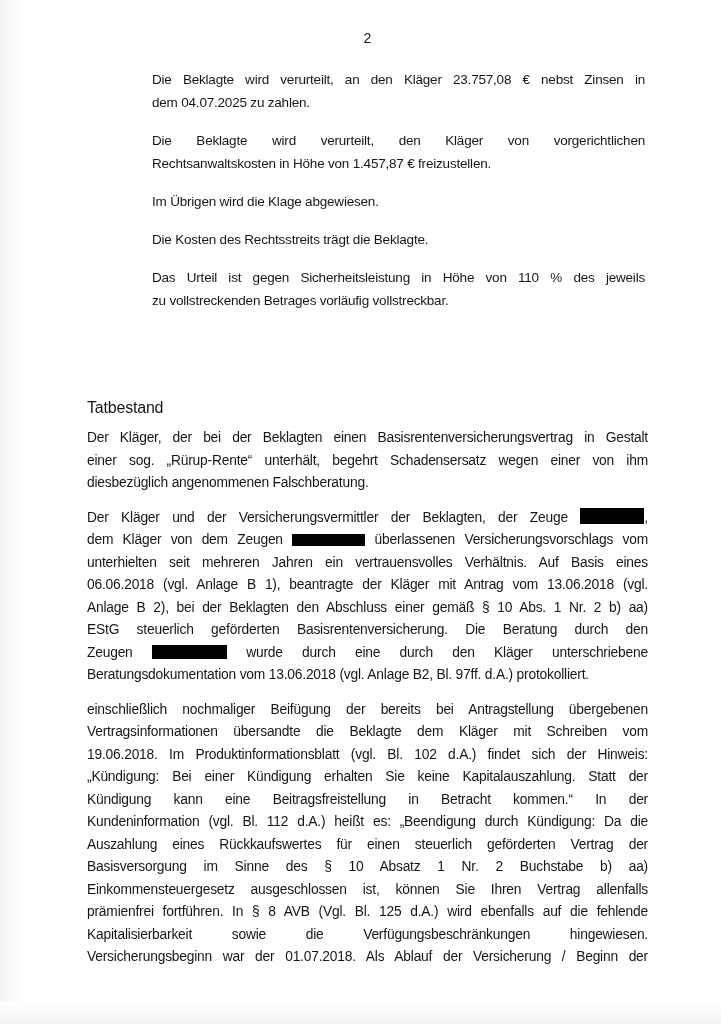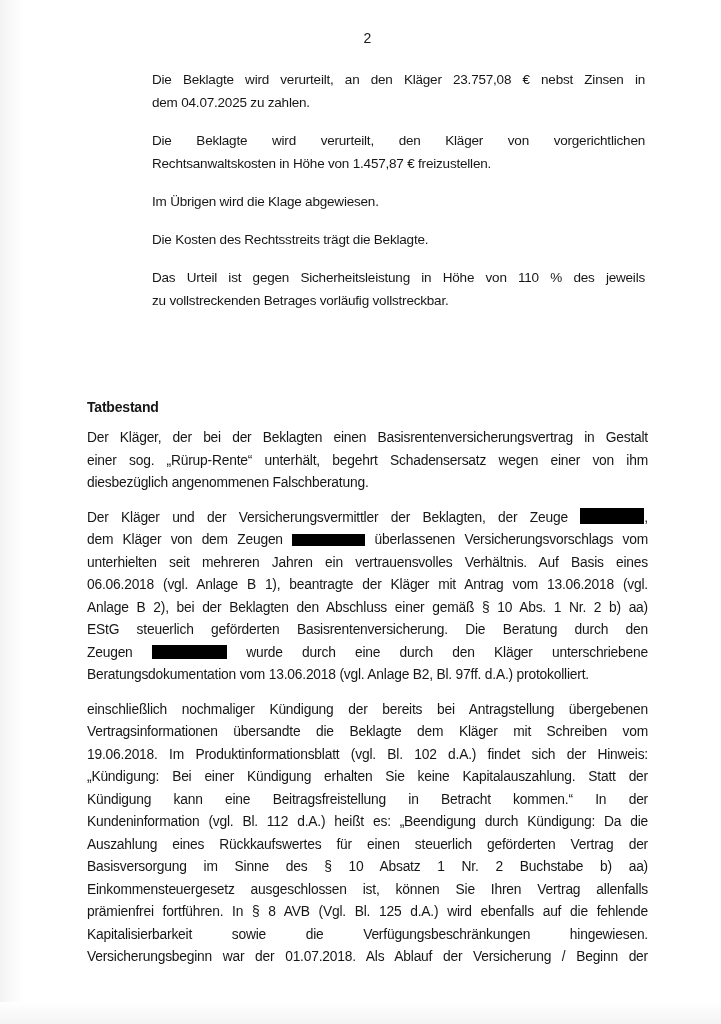--- a/index.html
+++ b/index.html
@@ -27,21 +27,21 @@
   }
   .tenor {
     position: absolute; top: 68px; left: 65px; width: 493px;
     font-weight: normal; font-size: 13.5px; line-height: 23px; letter-spacing: -0.2px;
   }
   .tenor .para { margin-bottom: 15px; }
   .tatbestand {
     position: absolute; top: 396px; left: 0; width: 561px;
     font-size: 13.8px; line-height: 22.5px; letter-spacing: -0.2px;
   }
-  .heading { font-weight: bold; font-size: 14px; line-height: 23px; margin-bottom: 8px; }
+  .heading { font-weight: normal; font-size: 16px; line-height: 23px; margin-bottom: 8px; }
   .body-paras .para { margin-bottom: 12px; }
   .line { text-align: justify; text-align-last: justify; }
   .line.last { text-align-last: left; }
   .redaction {
     display: inline-block; background: #000000; vertical-align: -2px;
   }
 </style>
 </head>
 <body>
 
@@ -82,21 +82,21 @@
             <div class="line">Der Kläger und der Versicherungsvermittler der Beklagten, der Zeuge <span class="redaction" style="width: 64px; height: 16px; background: rgb(0, 0, 0);"></span>,</div>
             <div class="line">dem Kläger von dem Zeugen <span class="redaction" style="width: 73px; height: 12px; background: rgb(0, 0, 0);"></span> überlassenen Versicherungsvorschlags vom</div>
             <div class="line">unterhielten seit mehreren Jahren ein vertrauensvolles Verhältnis. Auf Basis eines</div>
             <div class="line">06.06.2018 (vgl. Anlage B 1), beantragte der Kläger mit Antrag vom 13.06.2018 (vgl.</div>
             <div class="line">Anlage B 2), bei der Beklagten den Abschluss einer gemäß § 10 Abs. 1 Nr. 2 b) aa)</div>
             <div class="line">EStG steuerlich geförderten Basisrentenversicherung. Die Beratung durch den</div>
             <div class="line">Zeugen <span class="redaction" style="width: 75px; height: 14px; background: rgb(0, 0, 0);"></span> wurde durch eine durch den Kläger unterschriebene</div>
             <div class="line last">Beratungsdokumentation vom 13.06.2018 (vgl. Anlage B2, Bl. 97ff. d.A.) protokolliert.</div>
           </div>
           <div class="para">
-            <div class="line">einschließlich nochmaliger Kündigung der bereits bei Antragstellung übergebenen</div>
+            <div class="line">einschließlich nochmaliger Beifügung der bereits bei Antragstellung übergebenen</div>
             <div class="line">Vertragsinformationen übersandte die Beklagte dem Kläger mit Schreiben vom</div>
             <div class="line">19.06.2018. Im Produktinformationsblatt (vgl. Bl. 102 d.A.) findet sich der Hinweis:</div>
             <div class="line">„Kündigung: Bei einer Kündigung erhalten Sie keine Kapitalauszahlung. Statt der</div>
             <div class="line">Kündigung kann eine Beitragsfreistellung in Betracht kommen.“ In der</div>
             <div class="line">Kundeninformation (vgl. Bl. 112 d.A.) heißt es: „Beendigung durch Kündigung: Da die</div>
             <div class="line">Auszahlung eines Rückkaufswertes für einen steuerlich geförderten Vertrag der</div>
             <div class="line">Basisversorgung im Sinne des § 10 Absatz 1 Nr. 2 Buchstabe b) aa)</div>
             <div class="line">Einkommensteuergesetz ausgeschlossen ist, können Sie Ihren Vertrag allenfalls</div>
             <div class="line">prämienfrei fortführen. In § 8 AVB (Vgl. Bl. 125 d.A.) wird ebenfalls auf die fehlende</div>
             <div class="line">Kapitalisierbarkeit sowie die Verfügungsbeschränkungen hingewiesen.</div>

